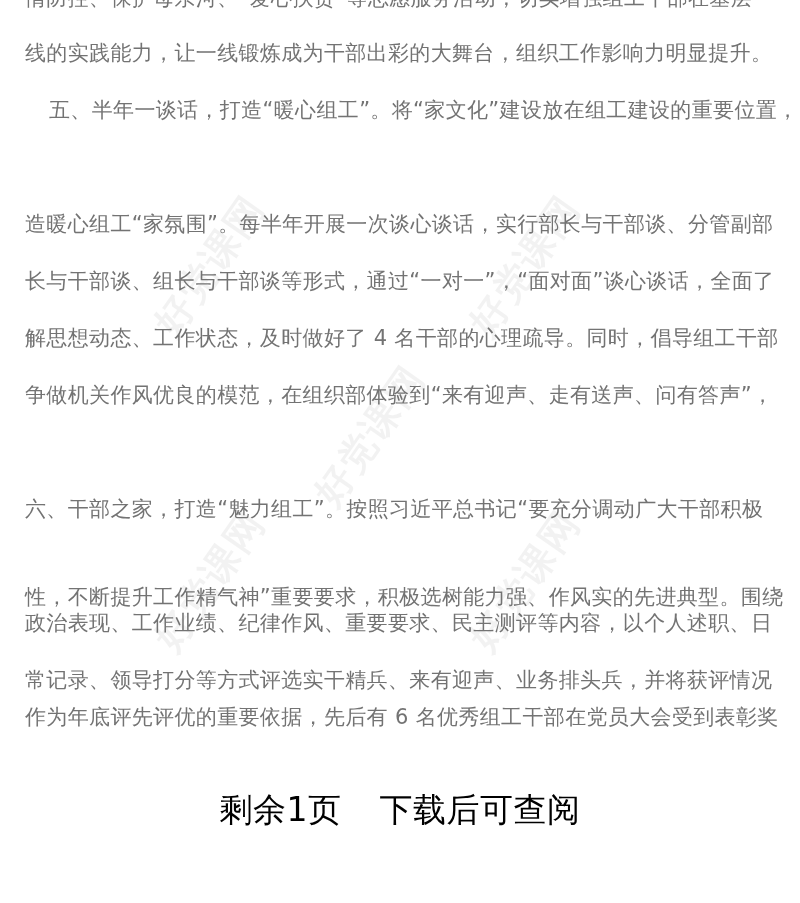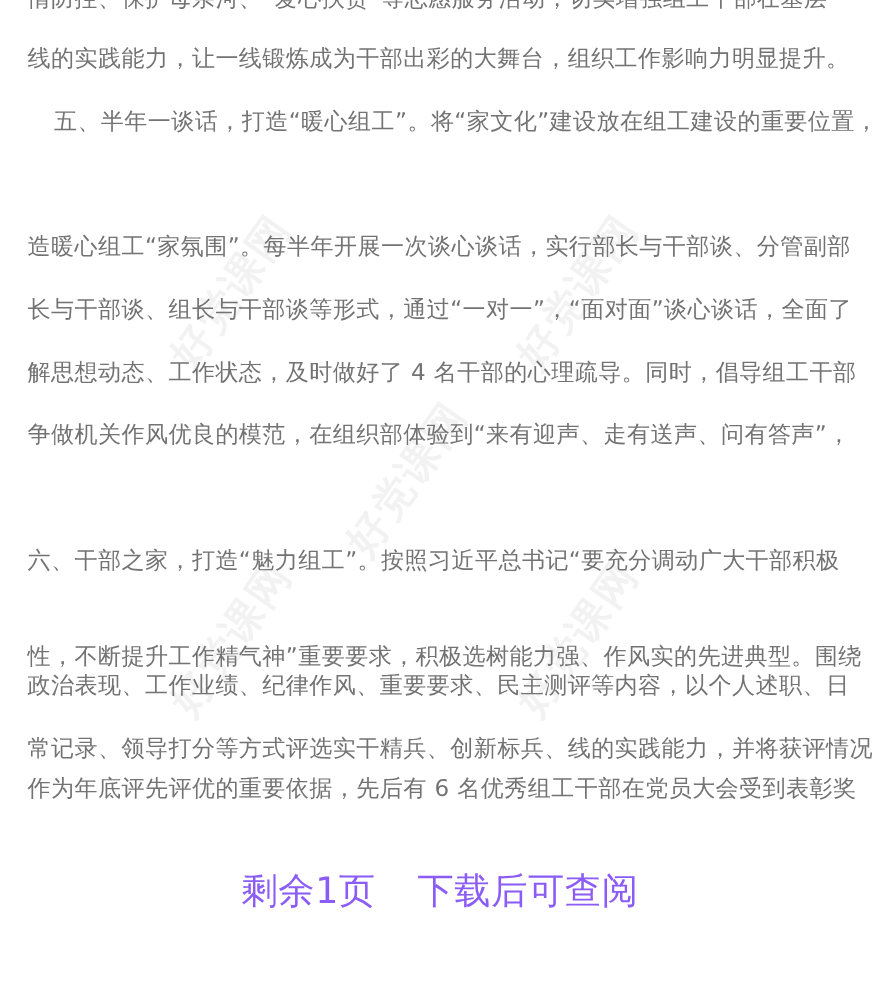--- a/index.html
+++ b/index.html
@@ -47,21 +47,21 @@
       letter-spacing: 2px;
     }
     .more-banner {
       position: absolute;
       left: 0;
       top: 790px;
       width: 800px;
       text-align: center;
       font-size: 33px;
       line-height: 40px;
-      color: #8b5cf6;
+      color: #000000;
       letter-spacing: 0.5px;
       cursor: pointer;
     }
     .more-banner .gap {
       display: inline-block;
       width: 38px;
     }
   </style>
 </head>
 <body>
@@ -77,20 +77,20 @@
   <div class="text-line cut" style="top:-15px;">情防控、保护母亲河、“爱心扶贫”等志愿服务活动，切实增强组工干部在基层</div>
   <div class="text-line" style="top:40px;">线的实践能力，让一线锻炼成为干部出彩的大舞台，组织工作影响力明显提升。</div>
   <div class="text-line" style="top:97px;margin-left:24px;">五、半年一谈话，打造“暖心组工”。将“家文化”建设放在组工建设的重要位置，</div>
   <div class="text-line" style="top:211px;">造暖心组工“家氛围”。每半年开展一次谈心谈话，实行部长与干部谈、分管副部</div>
   <div class="text-line" style="top:268px;">长与干部谈、组长与干部谈等形式，通过“一对一”，“面对面”谈心谈话，全面了</div>
   <div class="text-line" style="top:325px;">解思想动态、工作状态，及时做好了 4 名干部的心理疏导。同时，倡导组工干部</div>
   <div class="text-line" style="top:382px;">争做机关作风优良的模范，在组织部体验到“来有迎声、走有送声、问有答声”，</div>
   <div class="text-line" style="top:496px;">六、干部之家，打造“魅力组工”。按照习近平总书记“要充分调动广大干部积极</div>
   <div class="text-line" style="top:553px;margin-top:31px;">性，不断提升工作精气神”重要要求，积极选树能力强、作风实的先进典型。围绕</div>
   <div class="text-line" style="top:610px;">政治表现、工作业绩、纪律作风、重要要求、民主测评等内容，以个人述职、日</div>
-  <div class="text-line" style="top:667px;">常记录、领导打分等方式评选实干精兵、创新标兵、线的实践能力，并将获评情况</div>
+  <div class="text-line" style="top:667px;">常记录、领导打分等方式评选实干精兵、来有迎声、业务排头兵，并将获评情况</div>
   <div class="text-line" style="top:704px;">作为年底评先评优的重要依据，先后有 6 名优秀组工干部在党员大会受到表彰奖</div>
 
   <div class="more-banner">
     <span>剩余1页</span><span class="gap"></span><span>下载后可查阅</span>
   </div>
 
 </div>
 
 </body></html>

